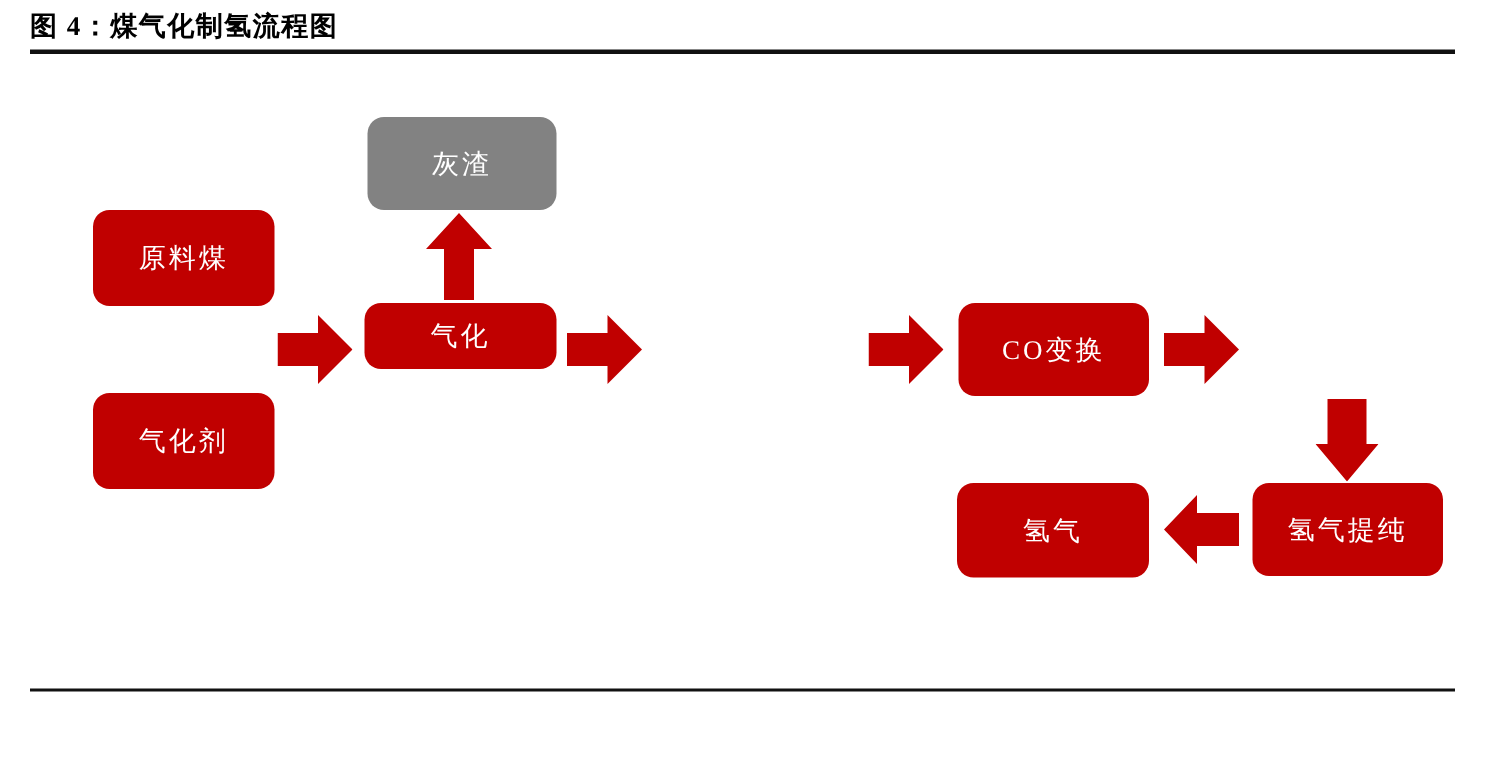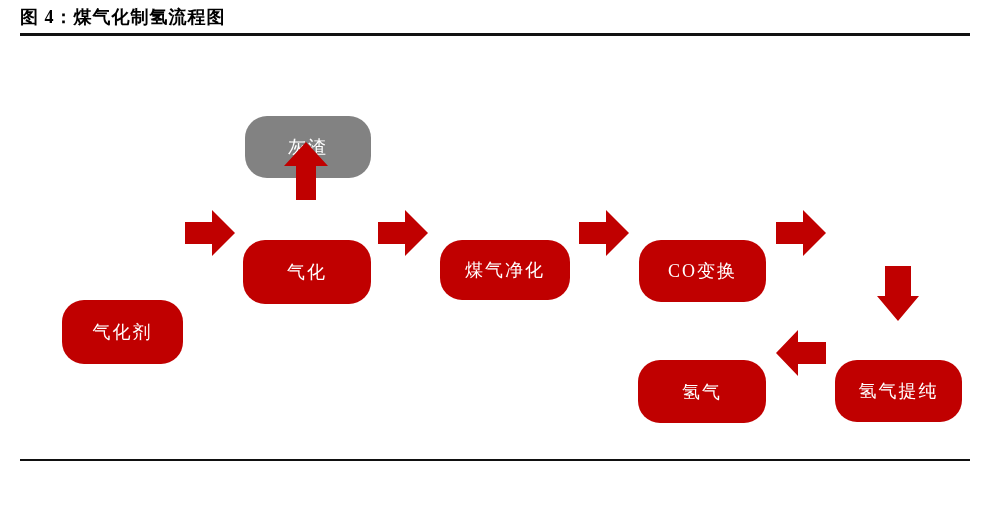--- a/index.html
+++ b/index.html
@@ -32,36 +32,35 @@
     position: absolute;
     left: 20px; top: 469px;
     font-size: 14px;
     font-weight: bold;
     color: #1a1a1a;
     letter-spacing: 1px;
     white-space: nowrap;
   }
   .node {
     position: absolute;
-    border-radius: 22px;
+    border-radius: 11px;
     display: flex;
     align-items: center;
     justify-content: center;
     color: var(--label-white, #ffffff);
     font-size: 18px;
     letter-spacing: 2px;
     white-space: nowrap;
-    margin-top: 38px;
   }
   .node.red  { background: var(--node-red, #c00000); }
   .node.gray { background: var(--node-gray, #828282); }
 
   .n-raw-coal         { left: 62px;  top: 140px; width: 121px; height: 64px; }
   .n-gasifying-agent  { left: 62px;  top: 262px; width: 121px; height: 64px; }
-  .n-gasification     { left: 243px; top: 202px; width: 128px; height: 64px; }
+  .n-gasification     { left: 243px; top: 202px; width: 128px; height: 44px; }
   .n-ash-residue      { left: 245px; top: 78px;  width: 126px; height: 62px; }
   .n-gas-purification { left: 440px; top: 202px; width: 130px; height: 60px; }
   .n-co-shift         { left: 639px; top: 202px; width: 127px; height: 62px; justify-content: center; }
   .n-deacidification  { left: 835px; top: 202px; width: 127px; height: 63px; }
   .n-h2-purification  { left: 835px; top: 322px; width: 127px; height: 62px; }
   .n-hydrogen         { left: 638px; top: 322px; width: 128px; height: 63px; }
 
   .arrow { position: absolute; }
   .arrow polygon { fill: var(--node-red, #c00000); }
   .a-feed  { left: 185px; top: 210px; }
@@ -73,31 +72,31 @@
   .a-left  { left: 776px; top: 330px; }
 </style>
 </head>
 <body>
 
 <div class="canvas">
 
   <div class="title">图 4：煤气化制氢流程图</div>
   <div class="rule rule-top"></div>
 
+  <div class="node red n-raw-coal">
+    <span>原料煤</span>
+  </div>
   <div class="node red n-gasifying-agent">
     <span>气化剂</span>
   </div>
   <div class="node red n-gasification">
     <span>气化</span>
   </div>
   <div class="node gray n-ash-residue">
     <span>灰渣</span>
-  </div>
-  <div class="node red n-gas-purification">
-    <span>煤气净化</span>
   </div>
   <div class="node red n-co-shift">
     <span>CO变换</span>
   </div>
   <div class="node red n-h2-purification">
     <span>氢气提纯</span>
   </div>
   <div class="node red n-hydrogen">
     <span>氢气</span>
   </div>

